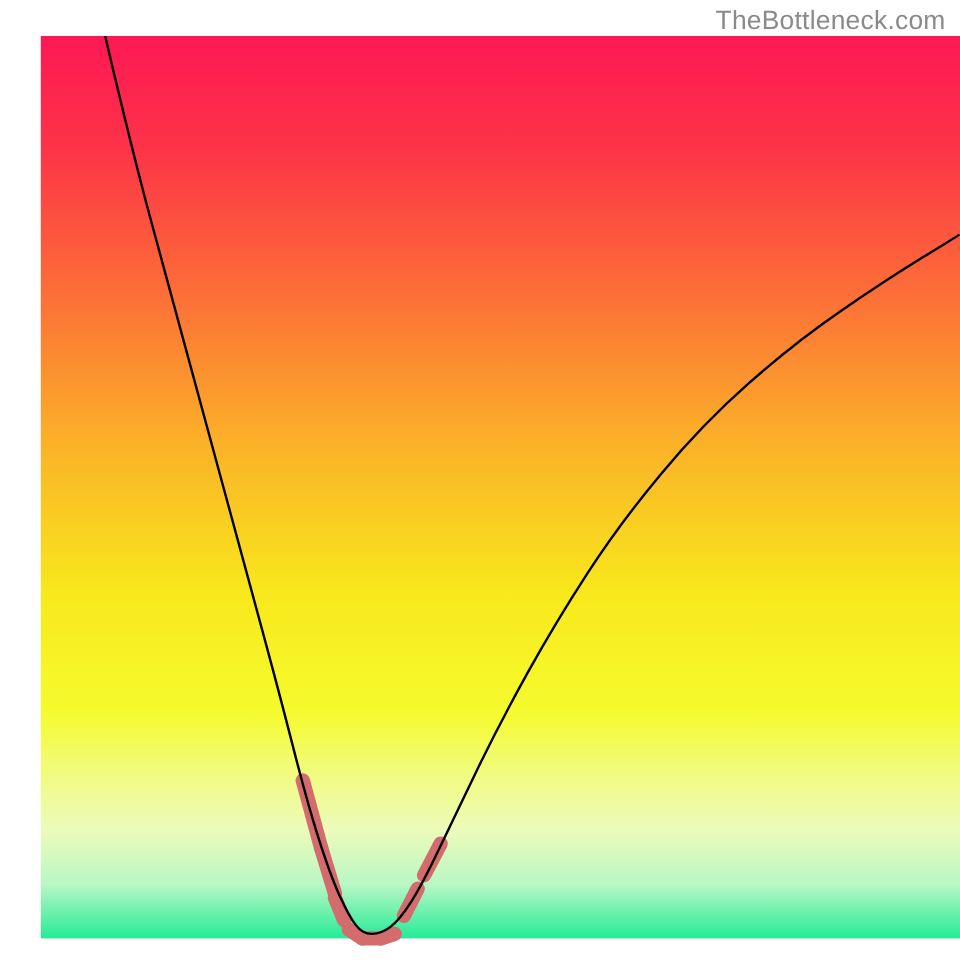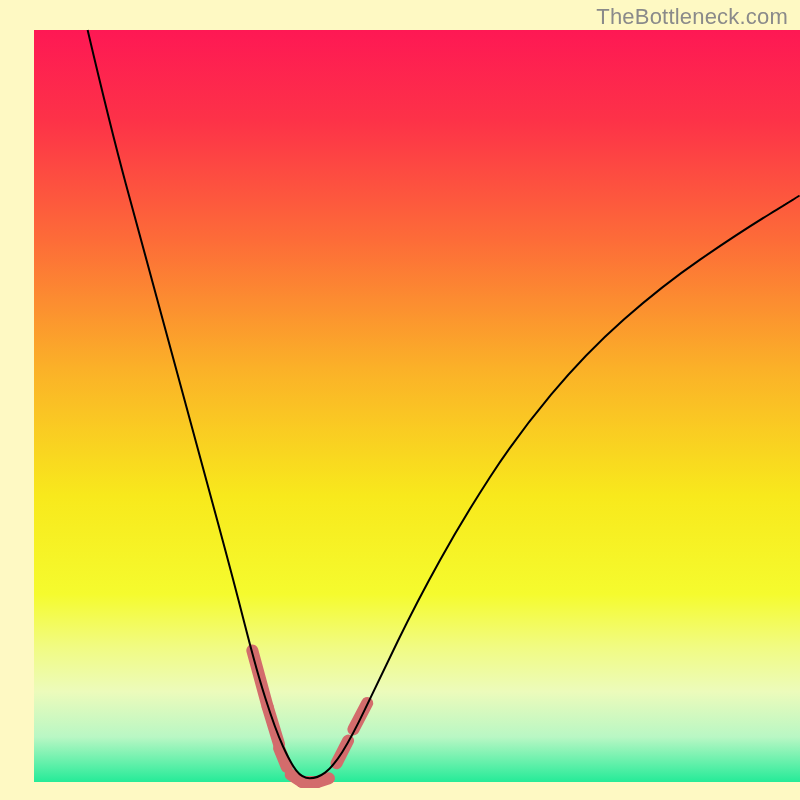--- a/index.html
+++ b/index.html
@@ -9,21 +9,21 @@
     height: 800px;
     background: #000;
     overflow: hidden;
   }
   .frame {
     position: absolute;
     left: 0;
     top: 0;
     width: 800px;
     height: 800px;
-    background: #fef9c3;
+    background: #ffffff;
   }
   .watermark {
     position: absolute;
     top: 4px;
     right: 12px;
     font-family: Arial, Helvetica, sans-serif;
     font-size: 22px;
     color: #8a8a8a;
     letter-spacing: 0.2px;
     font-weight: 500;

